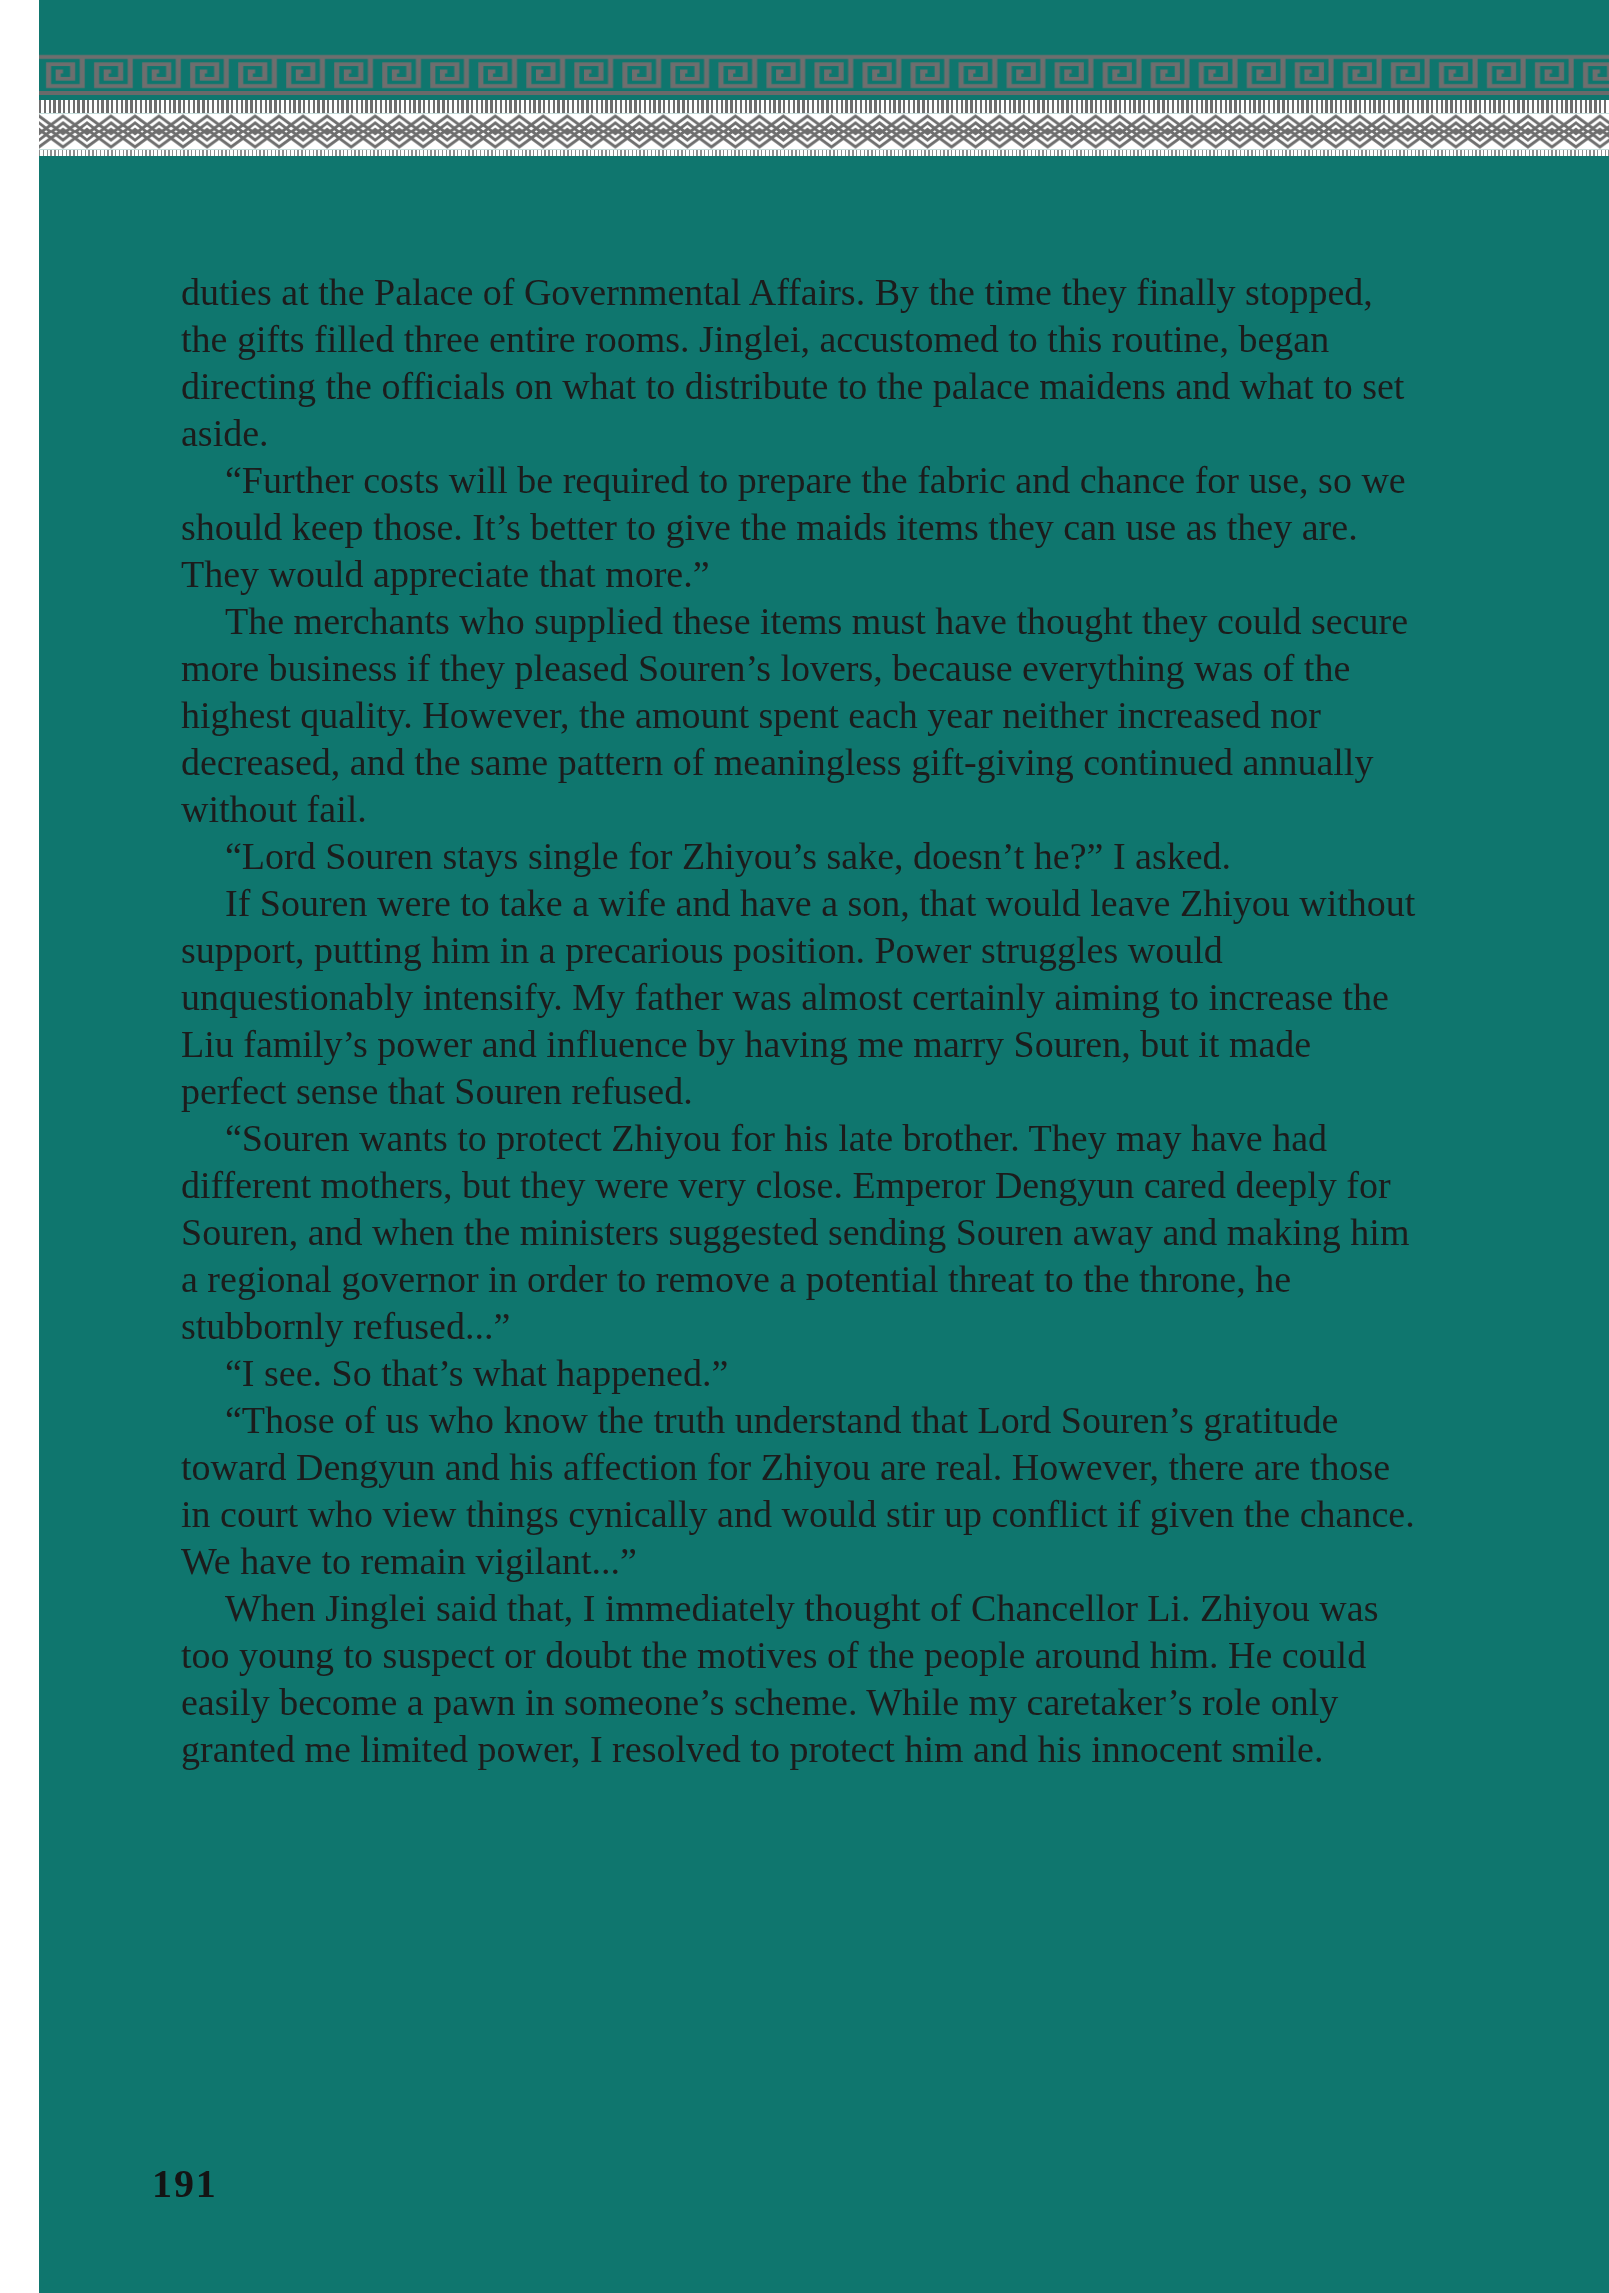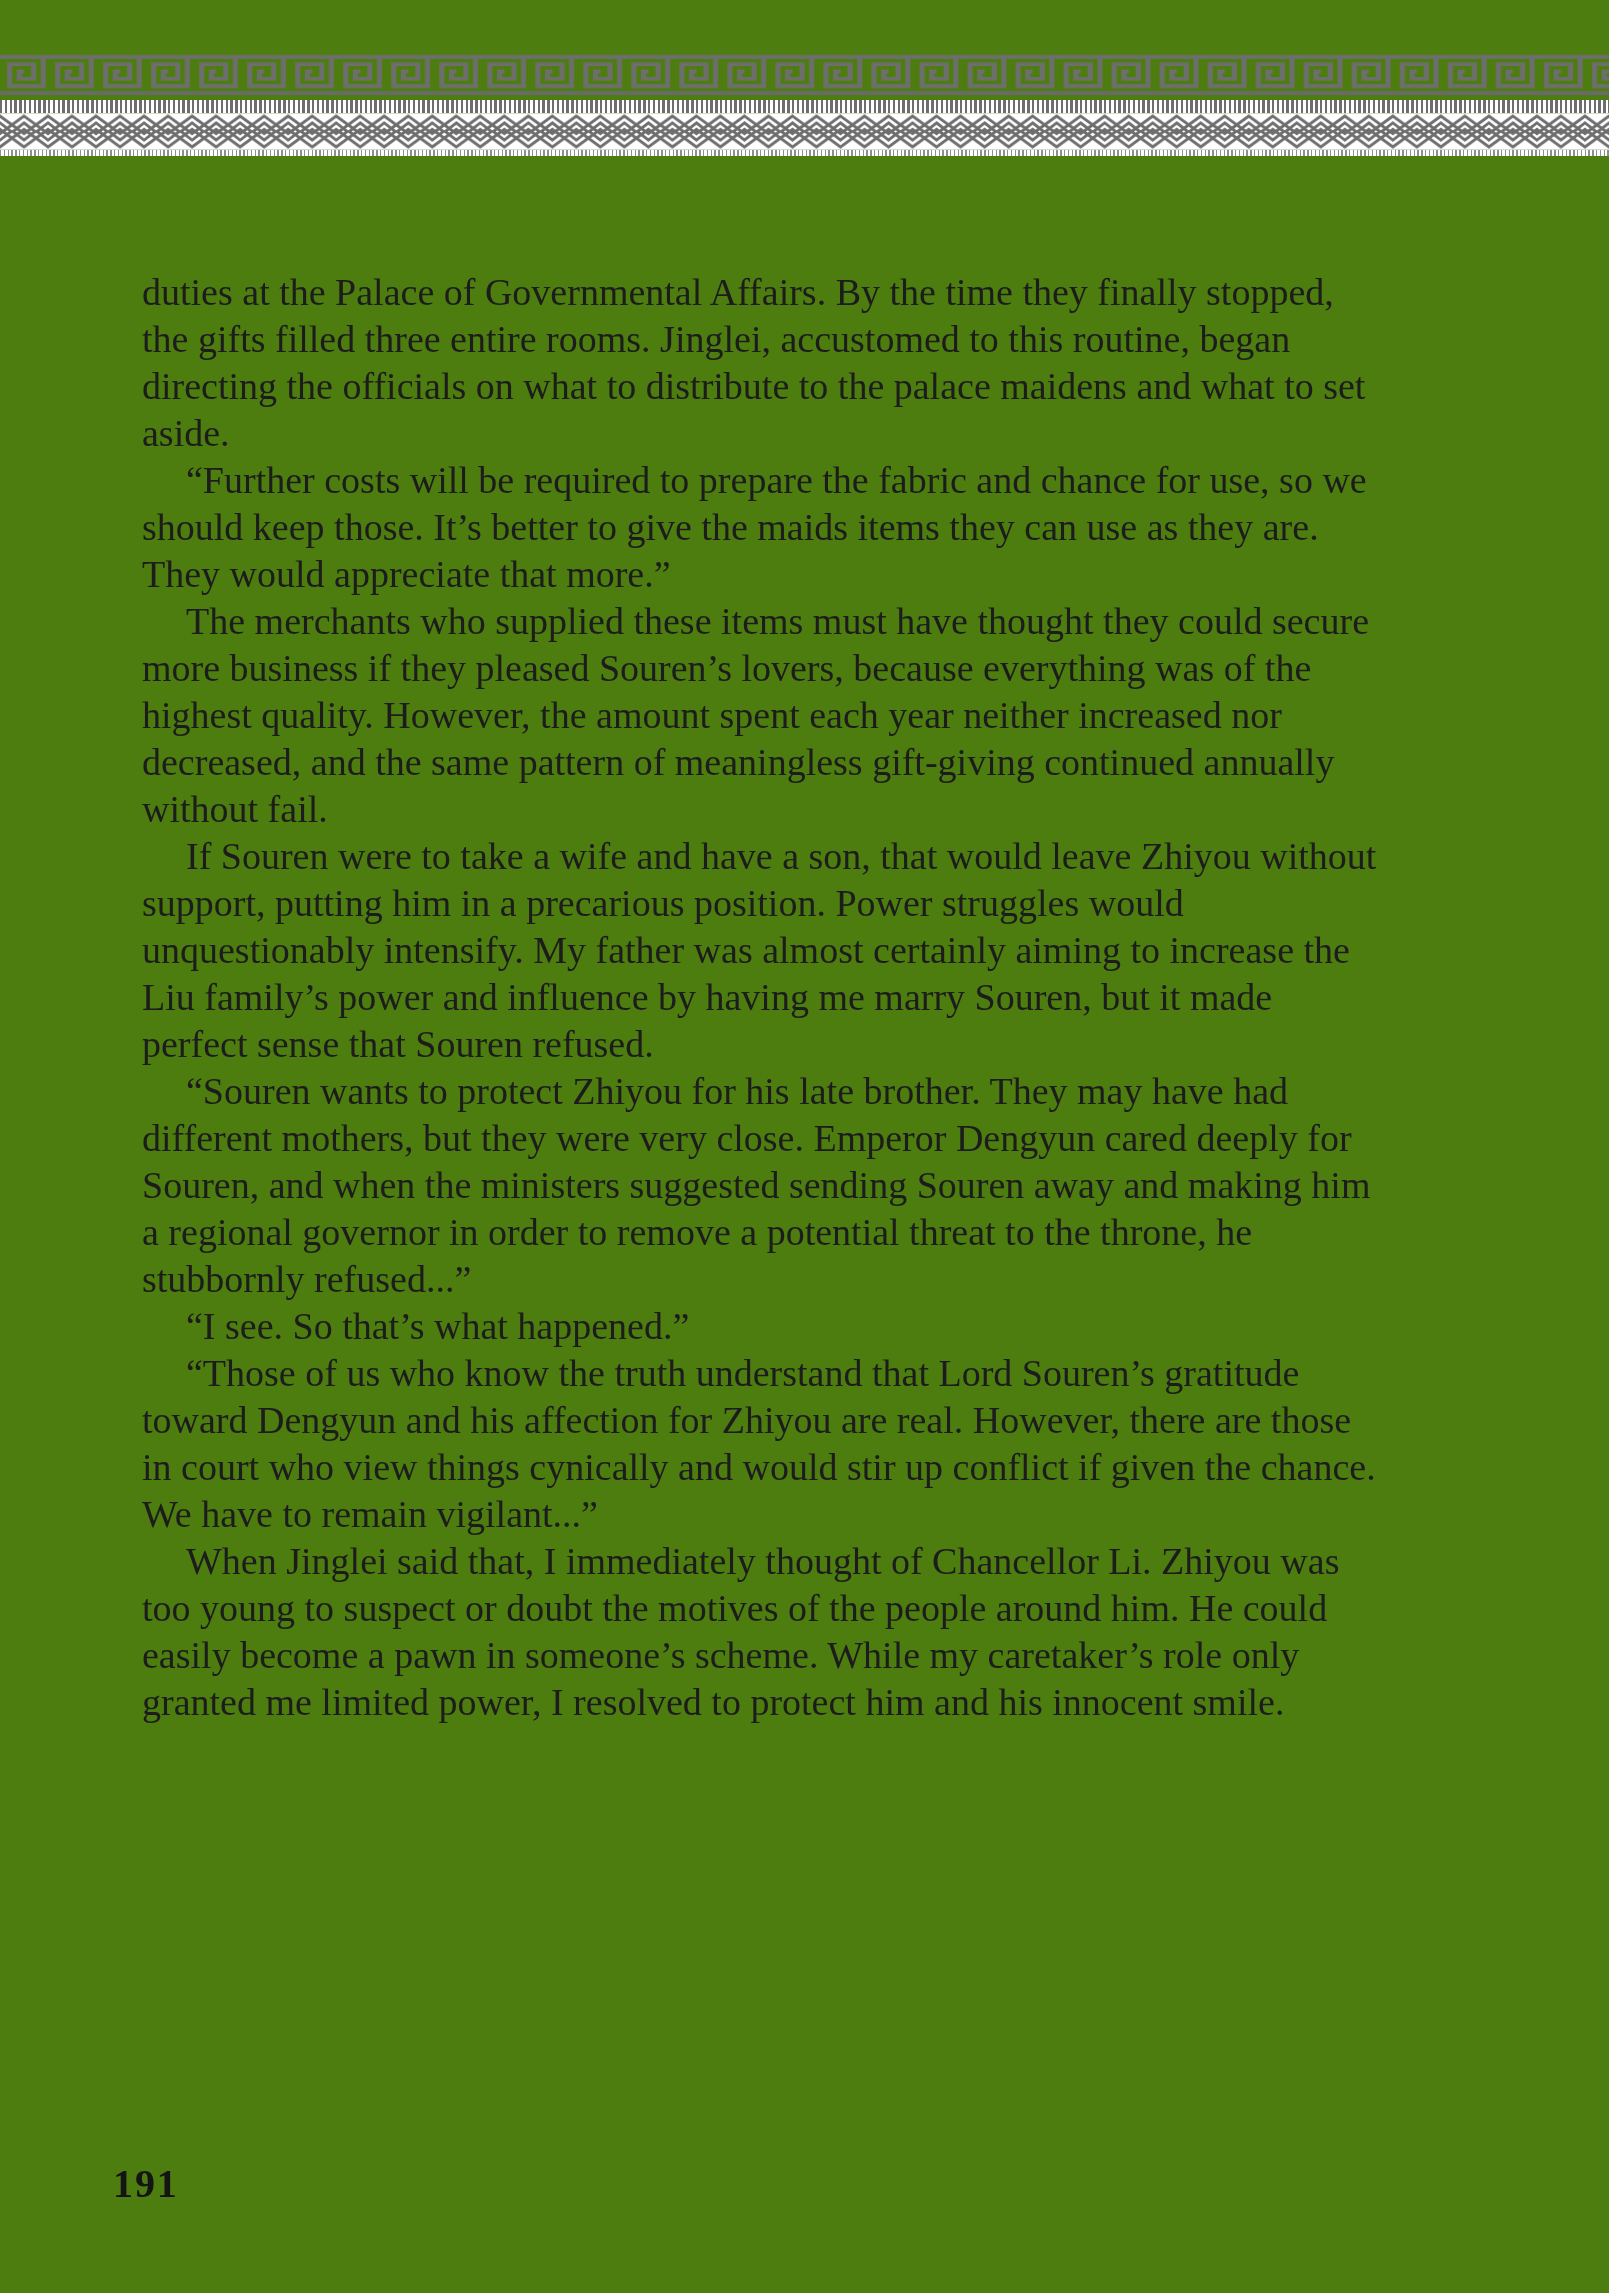--- a/index.html
+++ b/index.html
@@ -3,21 +3,21 @@
 <meta charset="utf-8">
 <style>
   * { margin: 0; padding: 0; box-sizing: border-box; }
   html, body { background: #ffffff; }
   body {
     width: 1609px; height: 2293px;
     position: relative;
     overflow: hidden;
     font-family: "Liberation Serif", "DejaVu Serif", serif;
   }
-  .page { position: absolute; inset: 0; background: #4d7c0f; }
+  .page { position: absolute; inset: 0; background: #0f766e; margin-left: 39px; }
 
   
   .greek-key-band {
     position: absolute; top: 53px; left: 0;
     width: 1609px; height: 37px;
   }
   .greek-key-band svg { display: block; }
   .divider-rule {
     position: absolute; top: 91px; left: 0;
     width: 1609px; height: 3.8px;
@@ -105,20 +105,21 @@
       </defs>
       <rect x="0" y="0" width="1675" height="38" fill="url(#diamonds)"></rect>
     </svg>
     <div class="weave-hatch"></div>
   </div>
 
   <main class="text-block">
     <p>duties at the Palace of Governmental Affairs. By the time they finally stopped, the gifts filled three entire rooms. Jinglei, accustomed to this routine, began directing the officials on what to distribute to the palace maidens and what to set aside.</p>
     <p class="indent">“Further costs will be required to prepare the fabric and chance for use, so we should keep those. It’s better to give the maids items they can use as they are. They would appreciate that more.”</p>
     <p class="indent">The merchants who supplied these items must have thought they could secure more business if they pleased Souren’s lovers, because everything was of the highest quality. However, the amount spent each year neither increased nor decreased, and the same pattern of meaningless gift-giving continued annually without fail.</p>
+    <p class="indent">“Lord Souren stays single for Zhiyou’s sake, doesn’t he?” I asked.</p>
     <p class="indent">If Souren were to take a wife and have a son, that would leave Zhiyou without support, putting him in a precarious position. Power struggles would unquestionably intensify. My father was almost certainly aiming to increase the Liu family’s power and influence by having me marry Souren, but it made perfect sense that Souren refused.</p>
     <p class="indent">“Souren wants to protect Zhiyou for his late brother. They may have had different mothers, but they were very close. Emperor Dengyun cared deeply for Souren, and when the ministers suggested sending Souren away and making him a regional governor in order to remove a potential threat to the throne, he stubbornly refused...”</p>
     <p class="indent">“I see. So that’s what happened.”</p>
     <p class="indent">“Those of us who know the truth understand that Lord Souren’s gratitude toward Dengyun and his affection for Zhiyou are real. However, there are those in court who view things cynically and would stir up conflict if given the chance. We have to remain vigilant...”</p>
     <p class="indent">When Jinglei said that, I immediately thought of Chancellor Li. Zhiyou was too young to suspect or doubt the motives of the people around him. He could easily become a pawn in someone’s scheme. While my caretaker’s role only granted me limited power, I resolved to protect him and his innocent smile.</p>
   </main>
 
   <div class="page-number">191</div>
 
 </div>

